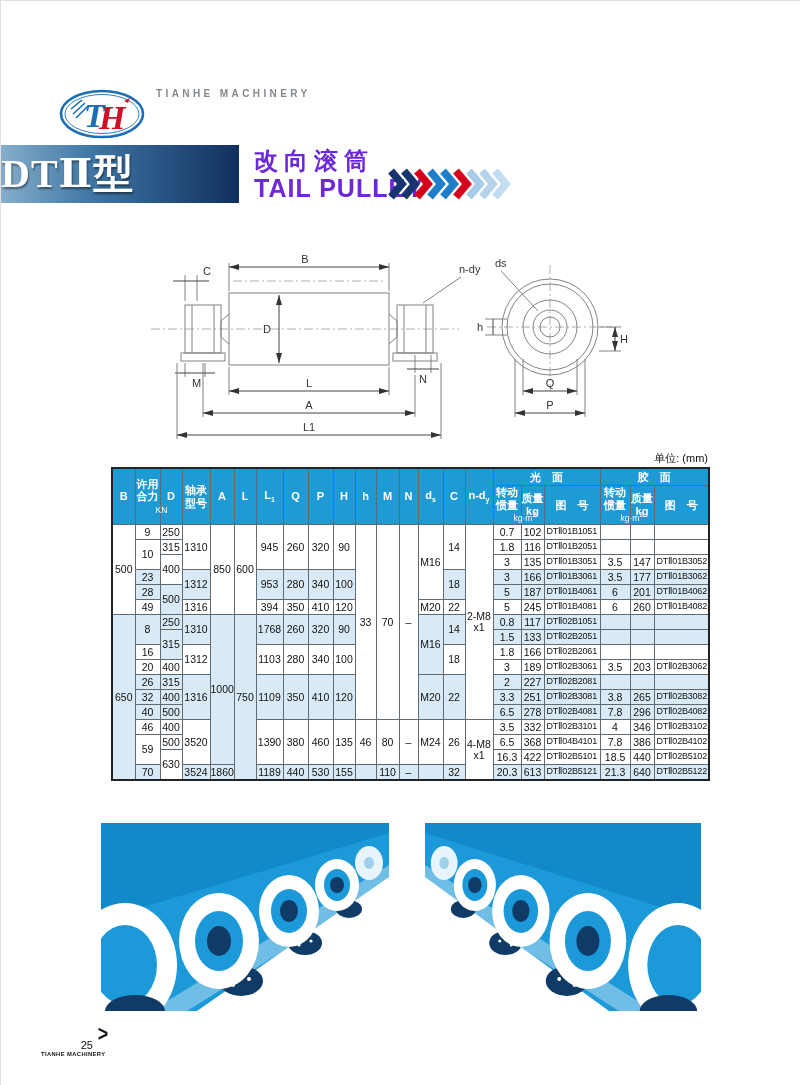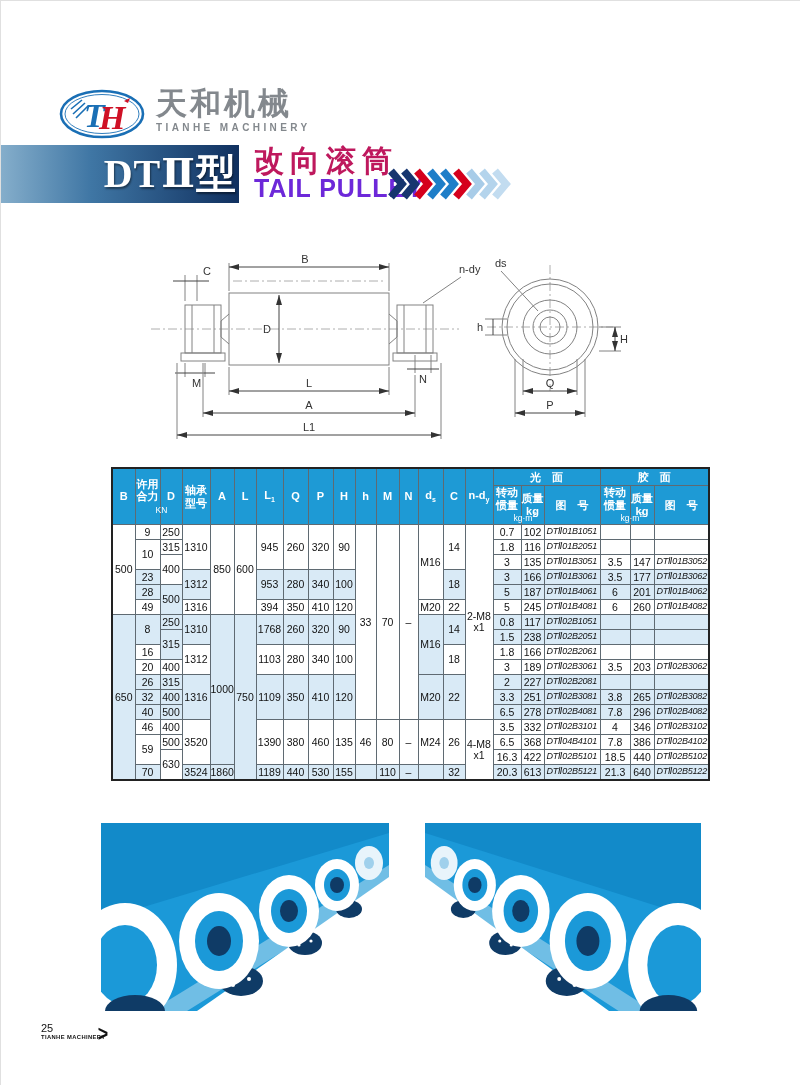--- a/index.html
+++ b/index.html
@@ -9,26 +9,26 @@
   
   .logo-area{position:absolute;left:57px;top:86px;display:flex;align-items:flex-start;}
   .logo-mark{width:88px;height:54px;}
   .company{margin-left:10px;}
   .company-cn{font-size:31px;font-weight:700;color:#83888d;letter-spacing:3px;line-height:34px;}
   .company-en{font-size:10px;font-weight:700;color:#83888d;letter-spacing:3.4px;margin-top:1px;}
 
   
   .banner-strip{position:absolute;left:0;top:144px;width:238px;height:58px;
       background:linear-gradient(90deg,#85aecb 0%,#3f76a4 38%,#10305f 100%);
-      text-align:right;}
+      text-align:left;}
   .banner-model{font-family:"Liberation Serif","DejaVu Serif",serif;font-size:40px;font-weight:700;
       color:#ffffff;line-height:58px;letter-spacing:1px;padding-right:2px;
       text-shadow:1px 2px 2px rgba(0,0,0,.45);white-space:nowrap;}
   .banner-titles{position:absolute;left:253px;top:146px;}
-  .title-cn{font-size:30px;font-weight:700;color:#be185d;letter-spacing:6px;line-height:28px;}
+  .title-cn{font-size:24px;font-weight:700;color:#6d28d9;letter-spacing:6px;line-height:28px;}
   .title-en{font-size:25px;font-weight:700;color:#6d28d9;letter-spacing:1px;line-height:26px;}
   .chevrons{position:absolute;left:386px;top:166px;}
 
   
   .drawing{position:absolute;left:128px;top:250px;}
   .drawing text{font-size:11px;fill:#333;font-family:"Liberation Sans","DejaVu Sans",sans-serif;}
   .drawing .thin{stroke:#828282;stroke-width:1;fill:none;}
   .drawing .dim{stroke:#444;stroke-width:1;fill:none;}
   .drawing .cl{stroke:#9a9a9a;stroke-width:0.8;stroke-dasharray:9 3 2 3;fill:none;}
 
@@ -38,51 +38,50 @@
       border:2px solid #222;}
   table.spec th,table.spec td{border:1px solid #5f6a72;padding:0;text-align:center;vertical-align:middle;}
   table.spec thead th{background:#1e9ad5;color:#fff;font-weight:700;font-size:11px;line-height:1.1;}
   table.spec thead tr.tier1 th{height:16px;}
   table.spec thead tr.tier2 th,table.spec thead th[rowspan]{height:auto;}
   table.spec thead .hline{display:block;line-height:1.15;}
   table.spec thead .small{font-size:8.5px;font-weight:400;padding-left:20px;}
   table.spec sub,table.spec sup{font-size:7px;}
   table.spec tbody td{height:14px;font-size:10.5px;color:#111;line-height:1.05;white-space:pre-line;background:transparent;}
   table.spec tbody tr.band{background:#d9eaf6;}
-  table.spec tbody td.fig{text-align:left;padding-left:2px;font-size:9px;letter-spacing:-0.2px;white-space:nowrap;font-style:italic;}
+  table.spec tbody td.fig{text-align:left;padding-left:2px;font-size:9px;letter-spacing:-0.2px;white-space:nowrap;}
 
   
   .photos{position:absolute;left:0;top:822px;width:800px;height:188px;}
   .photo{position:absolute;top:0;}
   .photo.left{left:100px;}
   .photo.right{left:424px;}
 
   
   .footer-brand{position:absolute;left:40px;top:1021px;width:56px;}
-  .footer-num{font-size:11px;color:#111;text-align:left;padding-right:4px;line-height:12px;}
+  .footer-num{font-size:11px;color:#111;text-align:right;padding-right:4px;line-height:12px;margin-top:17px;}
   .footer-co{font-size:5.8px;font-weight:700;color:#111;letter-spacing:0.4px;white-space:nowrap;}
   .footer-chev{position:absolute;left:97px;top:1023px;font-size:17px;font-weight:700;color:#111;
       transform:scale(1.05,1.35);}
 </style>
 </head>
 <body>
 
 <div class="page">
 
   <div class="logo-area">
     <svg class="logo-mark" viewBox="0 0 88 54">
       <ellipse cx="44" cy="27" rx="41" ry="23" fill="none" stroke="#1a6fb5" stroke-width="2.6"></ellipse>
       <ellipse cx="44" cy="27" rx="37" ry="19.5" fill="none" stroke="#1a6fb5" stroke-width="0.9"></ellipse>
       <path d="M13,22 L24,13 M15,27 L27,16 M18,31 L30,19" stroke="#1a6fb5" stroke-width="1.6" fill="none"></path>
       <text x="26" y="40" font-size="34" font-weight="bold" font-style="italic" font-family="Liberation Serif, DejaVu Serif, serif" fill="#1a6fb5">T</text>
       <text x="41" y="42" font-size="34" font-weight="bold" font-style="italic" font-family="Liberation Serif, DejaVu Serif, serif" fill="#cf1126">H</text>
       <path d="M66,14 l6,-3 l-2,5 z" fill="#cf1126"></path>
     </svg>
     <div class="company">
-      <div class="company-cn">天和机械</div>
       <div class="company-en">TIANHE MACHINERY</div>
     </div>
   </div>
 
   <div class="banner-strip">
     <span class="banner-model">DTⅡ型</span>
   </div>
   <div class="banner-titles">
     <div class="title-cn">改向滚筒</div>
     <div class="title-en">TAIL PULLEY</div>
@@ -190,20 +189,21 @@
       <line class="dim" x1="394" y1="140" x2="448" y2="140" marker-start="url(#ar)" marker-end="url(#ar)"></line>
       <text x="421" y="136" text-anchor="middle">Q</text>
 
       <line class="thin" x1="386" y1="108" x2="386" y2="166"></line>
       <line class="thin" x1="456" y1="108" x2="456" y2="166"></line>
       <line class="dim" x1="386" y1="162" x2="456" y2="162" marker-start="url(#ar)" marker-end="url(#ar)"></line>
       <text x="421" y="158" text-anchor="middle">P</text>
     </g>
   </svg>
 
+  <div class="unit-note">单位: (mm)</div>
   <table class="spec" id="spec-table">
       <colgroup>
         <col style="width: 23px;">
         <col style="width: 25px;">
         <col style="width: 22px;">
         <col style="width: 28px;">
         <col style="width: 24px;">
         <col style="width: 22px;">
         <col style="width: 27px;">
         <col style="width: 25px;">
@@ -375,21 +375,21 @@
           <td>0.8</td>
           <td>117</td>
           <td class="fig">DTⅡ02B1051</td>
           <td></td>
           <td></td>
           <td></td>
         </tr>
         <tr class="band">
           <td rowspan="2">315</td>
           <td>1.5</td>
-          <td>238</td>
+          <td>133</td>
           <td class="fig">DTⅡ02B2051</td>
           <td></td>
           <td></td>
           <td></td>
         </tr>
         <tr>
           <td>16</td>
           <td rowspan="2">1312</td>
           <td rowspan="2">1103</td>
           <td rowspan="2">280</td>

